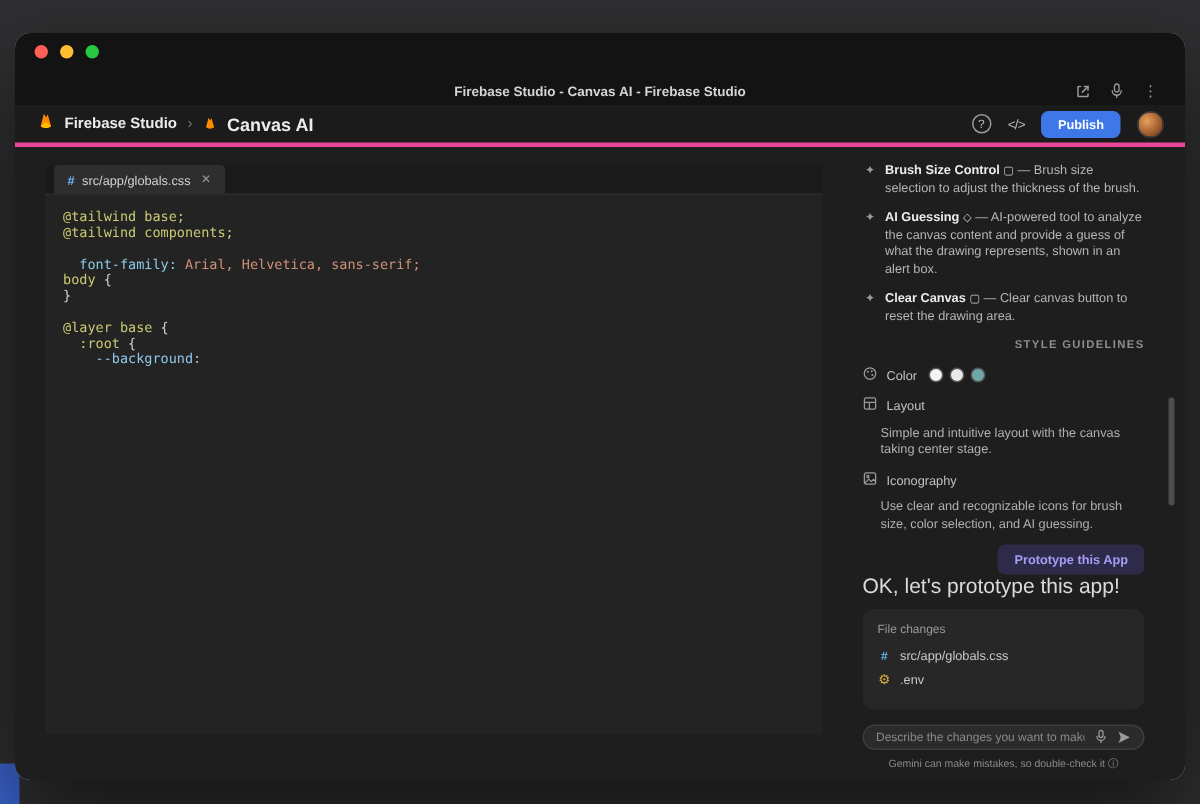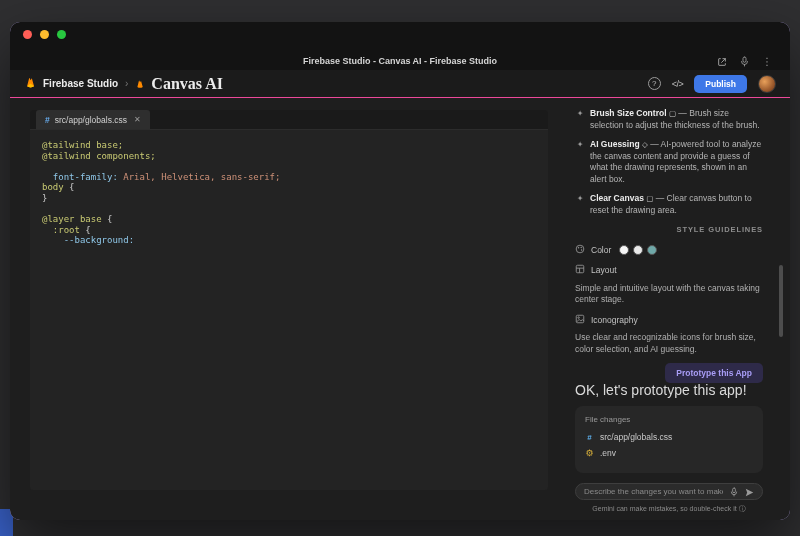--- a/index.html
+++ b/index.html
@@ -20,25 +20,25 @@
   .light.red { background:#ff5f57; }
   .light.yellow { background:#febc2e; }
   .light.green { background:#28c840; }
   .win-title { position:absolute; top:34px; left:0; right:0; text-align:center;
     font-size:9px; font-weight:700; color:#d4d4d4; }
   .tb-icons { position:absolute; top:31px; right:18px; display:flex; gap:13px;
     align-items:center; color:#9a9a9a; }
   .tb-icons .glyph-ic { font-size:10px; line-height:10px; cursor:default; }
 
   
-  .appheader { height:28px; background:#1b1b1b; border-bottom:1px solid #ec4899;
+  .appheader { height:28px; background:#1b1b1b; border-bottom:3px solid #ec4899;
     display:flex; align-items:center; padding:0 14px; gap:6px; }
   .brand { font-size:10px; font-weight:700; color:#ececec; }
   .chev { font-size:10px; color:#777; margin:0 1px; }
-  .appname { font-size:16px; font-weight:700; color:#ececec;font-family:Liberation Serif, serif; }
+  .appname { font-size:12px; font-weight:700; color:#ececec; }
   .header-right { margin-left:auto; display:flex; align-items:center; gap:11px; }
   .help-circle { width:13px; height:13px; border:1px solid #9a9a9a; border-radius:50%;
     font-size:8px; color:#bdbdbd; display:flex; align-items:center; justify-content:center; }
   .code-glyph { font-size:9px; color:#bdbdbd; letter-spacing:-.5px; }
   .publish { background:#3e78e8; color:#fff; border:none; font-size:8.5px; font-weight:700;
     padding:4px 11px; border-radius:5px; font-family:inherit; }
   .avatar { width:18px; height:18px; border-radius:50%; border:1px solid #3a3a3a;
     background:radial-gradient(circle at 35% 35%, #e8a05a, #8a4a22 75%); }
 
   
@@ -65,21 +65,21 @@
     overflow:hidden; font-size:8.5px; color:#b5b5b5; line-height:11.5px; }
   .feature { display:flex; gap:5px; margin-bottom:8px; align-items:flex-start; }
   .f-bullet { color:#9a9a9a; font-size:8px; line-height:11px; flex:0 0 10px; text-align:center; }
   .f-text b { color:#ececec; font-weight:700; }
   .f-glyph { color:#c8c8c8; font-size:7.5px; }
   .sg-title { font-size:7.5px; letter-spacing:.9px; color:#8d8d8d; font-weight:700;
     margin:6px 0 8px;text-align:right; }
   .sg-row { display:flex; align-items:center; gap:6px; margin-bottom:7px; color:#c2c2c2; }
   .swatches { display:flex; gap:4px; margin-left:2px; }
   .swatch { width:10px; height:10px; border-radius:50%; border:1px solid #555; display:inline-block; }
-  .sg-desc { margin:-2px 0 8px; color:#b0b0b0; }
+  .sg-desc { margin:-2px 12px 8px; color:#b0b0b0; }
   .proto-btn { display:block; margin-left:auto; margin-top:4px; background:#2e2a49;
     color:#a89cf5; border:none; font-family:inherit; font-size:8.5px; font-weight:700;
     padding:5px 11px; border-radius:5px; }
   .chat-msg { margin-top:2px; color:#dadada; font-size:14px; }
   .filecard { margin-top:9px; background:#272727; border-radius:8px; padding:8px 10px 9px; }
   .fc-title { font-size:8px; color:#9a9a9a; margin-bottom:7px; }
   .file-row { display:flex; align-items:center; gap:6px; margin-bottom:4.5px; color:#c9c9c9; }
   .fi { flex:0 0 9px; text-align:center; font-size:8px; line-height:9px; }
   .fi-css { color:#5fb3f0; font-weight:700; }
   .fi-env { color:#d9b13b; font-size:9px; }

